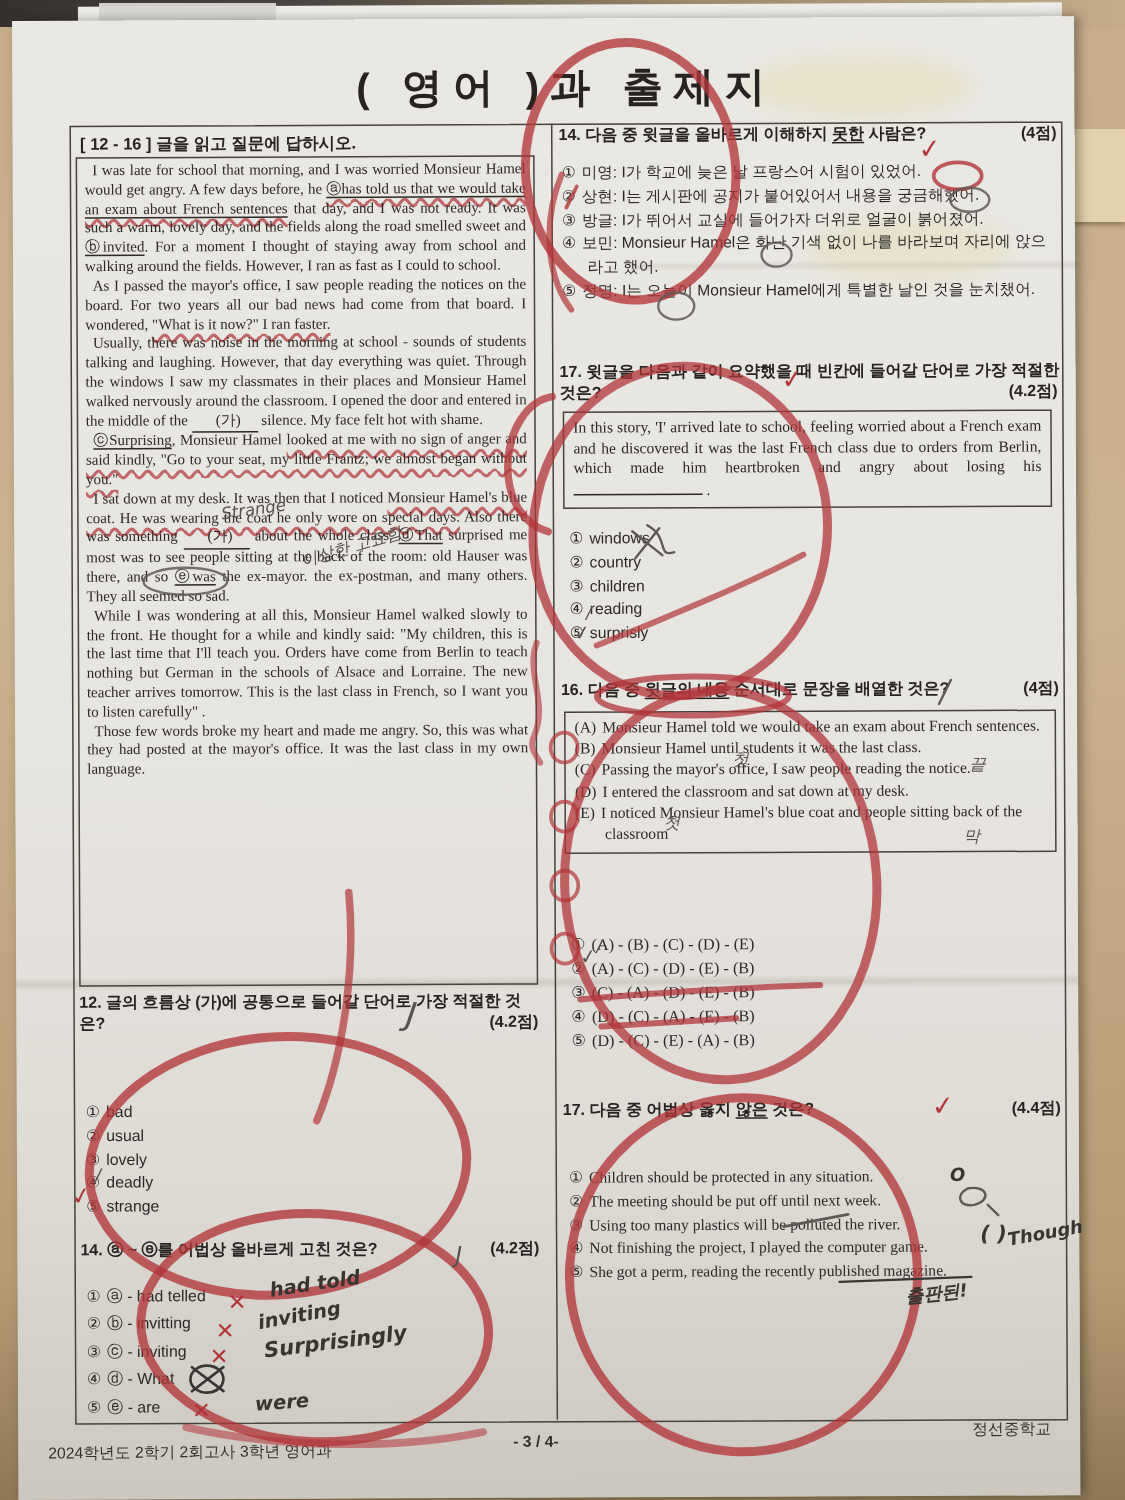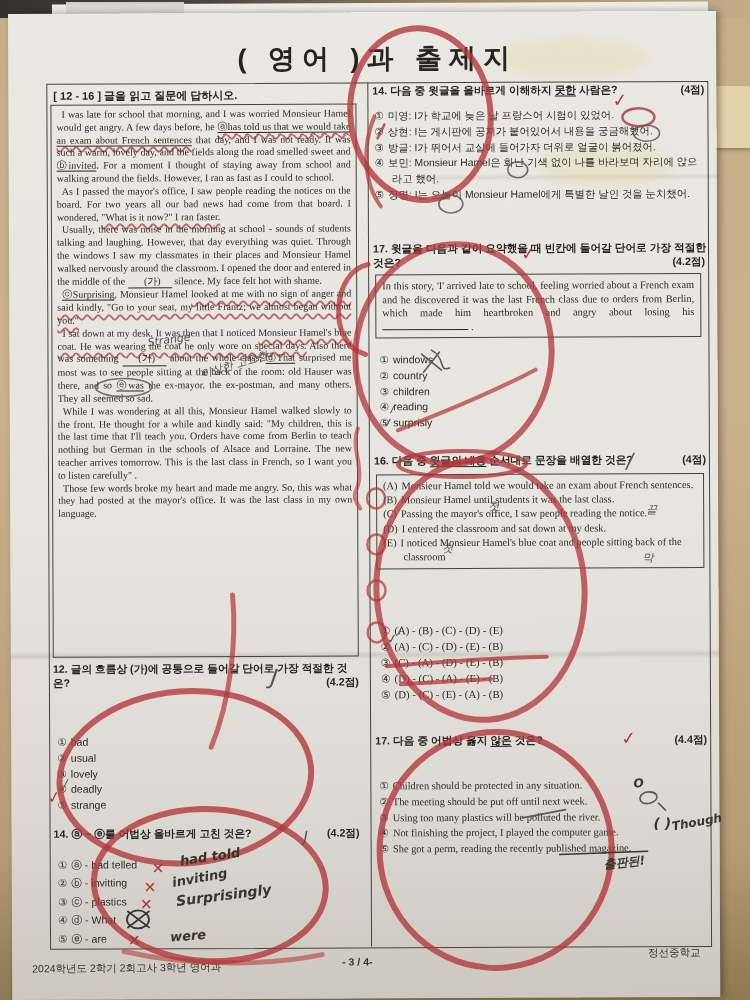--- a/index.html
+++ b/index.html
@@ -108,21 +108,21 @@
         </div>
 
       <div class="qhead" style="left:50px;top:828px;width:308px;">
         <span class="qno">14.</span>
         <span><span>ⓐ ~ ⓔ를 어법상 올바르게 고친 것은?</span></span>
         <span class="qpts">(4.2점)</span>
       </div>
       <div class="choices" style="left:54px;top:856px;width:300px;line-height:18.4px;font-size:10.6px;">
           <div class="crow"><span class="cn">①</span><span>ⓐ - had telled</span></div>
           <div class="crow"><span class="cn">②</span><span>ⓑ - invitting</span></div>
-          <div class="crow"><span class="cn">③</span><span>ⓒ - plastics</span></div>
+          <div class="crow"><span class="cn">③</span><span>ⓒ - inviting</span></div>
           <div class="crow"><span class="cn">④</span><span>ⓓ - What</span></div>
           <div class="crow"><span class="cn">⑤</span><span>ⓔ - are</span></div>
         </div>
 
       <div class="qhead" style="left:372px;top:86px;width:334px;">
         <span class="qno">14.</span>
         <span><span>다음 중 윗글을 올바르게 이해하지 </span><span class="u">못한</span><span> 사람은?</span></span>
         <span class="qpts">(4점)</span>
       </div>
       <div class="choices" style="left:374px;top:110px;width:332px;line-height:15.8px;font-size:10.4px;">

